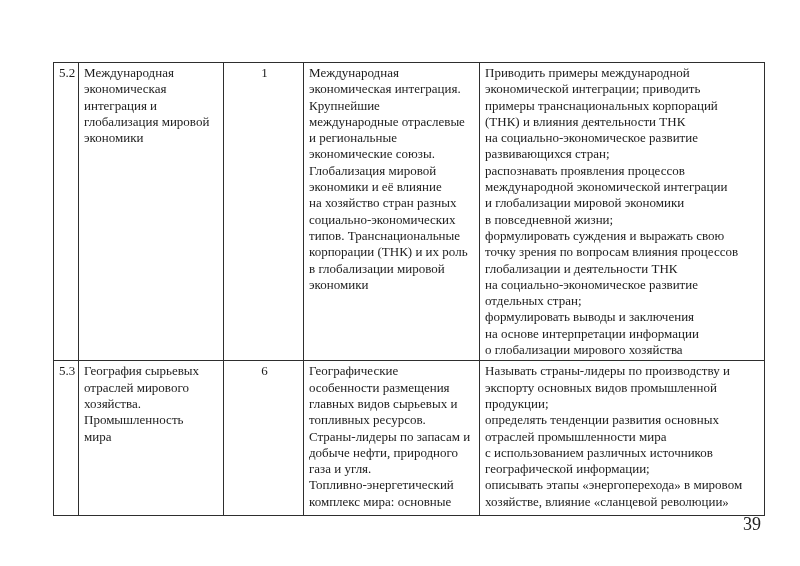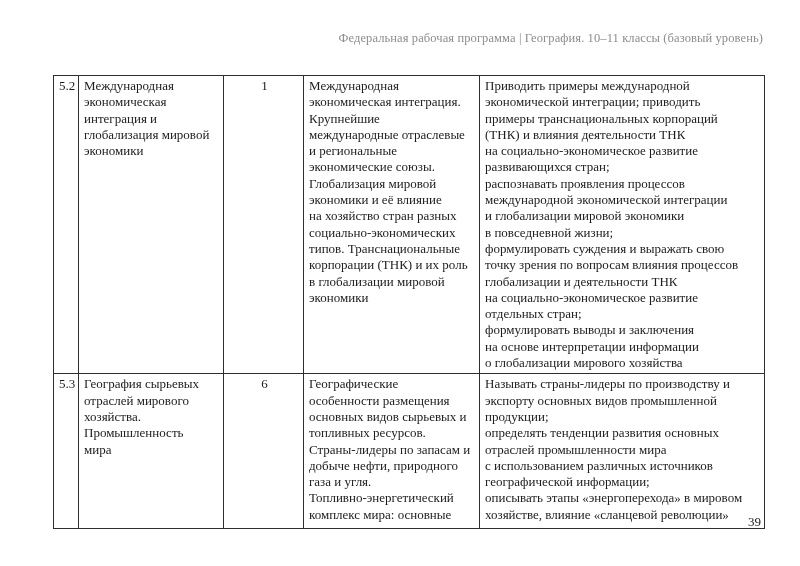--- a/index.html
+++ b/index.html
@@ -23,21 +23,21 @@
     font-size: 12.5px;
     line-height: 14px;
     color: #8d8d8d;
     text-align: right;
     letter-spacing: 0.1px;
     white-space: pre;
   }
   table.schedule {
     position: absolute;
     left: 53px;
-    top: 75px;
+    top: 62px;
     width: 711px;
     border-collapse: collapse;
     table-layout: fixed;
   }
   table.schedule td {
     border: 1px solid #2e2e2e;
     vertical-align: top;
     color: #1c1c1c;
     font-size: 13px;
     line-height: 16.3px;
@@ -46,30 +46,29 @@
     overflow: hidden;
   }
   td.cell-num { padding-left: 4px; padding-right: 1px; }
   td.cell-hours { text-align: center; padding-left: 1px; padding-right: 1px; }
   tr.row-1 td { height: 296px; }
   tr.row-2 td { height: 155px; margin-left: 16px; }
   .page-number {
     position: absolute;
     top: 514px;
     right: 39px;
-    font-size: 13px;
+    font-size: 18px;
     color: #222222;
   }
 </style>
 </head>
 <body>
 
 <div class="page">
 
-  <div class="doc-header">Федеральная рабочая программа | География. 10–11 классы (базовый уровень)</div>
 
   <table class="schedule">
     <colgroup>
       <col style="width:25px">
       <col style="width:145px">
       <col style="width:80px">
       <col style="width:176px">
       <col style="width:285px">
     </colgroup>
     <tbody>
@@ -117,21 +116,21 @@
       <tr class="row-2">
         <td class="cell-num">5.3</td>
         <td class="cell-topic">География сырьевых
 отраслей мирового
 хозяйства.
 Промышленность
 мира</td>
         <td class="cell-hours">6</td>
         <td class="cell-content">Географические
 особенности размещения
-основных видов сырьевых и
+главных видов сырьевых и
 топливных ресурсов.
 Страны-лидеры по запасам и
 добыче нефти, природного
 газа и угля.
 Топливно-энергетический
 комплекс мира: основные</td>
         <td class="cell-outcomes">Называть страны-лидеры по производству и
 экспорту основных видов промышленной
 продукции;
 определять тенденции развития основных

